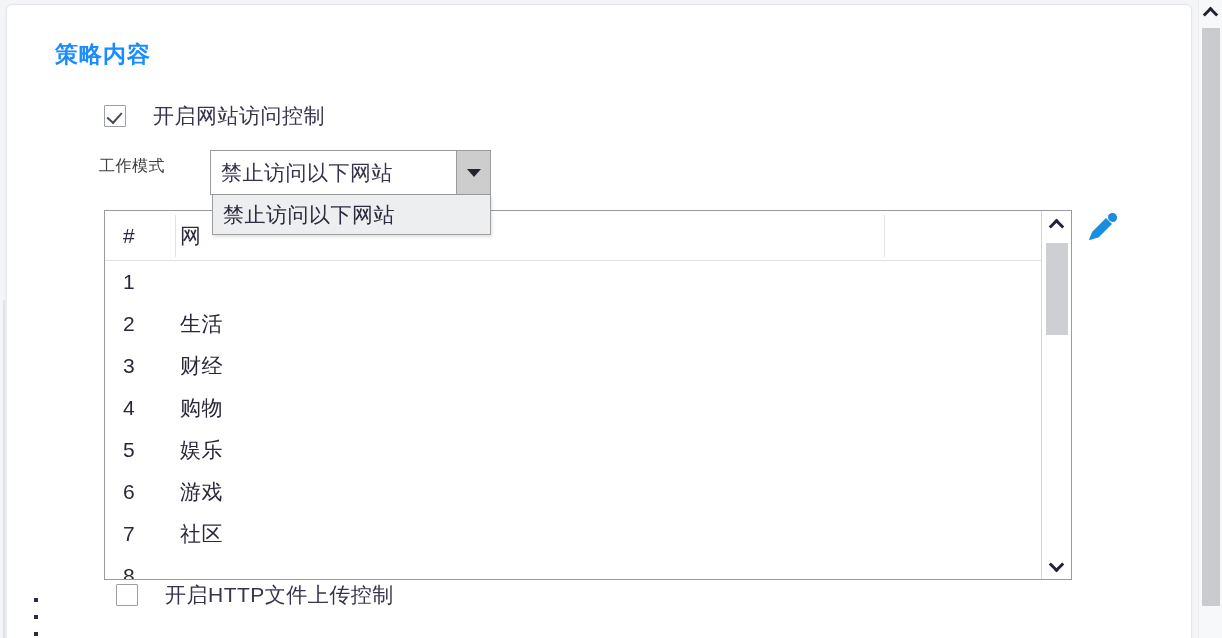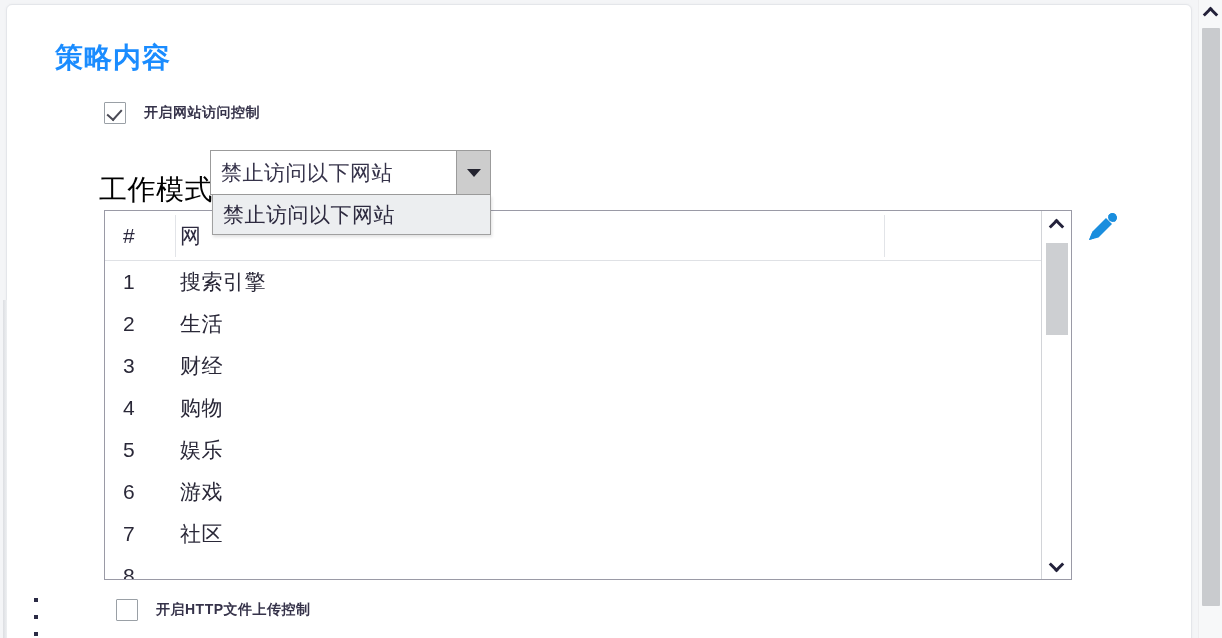--- a/index.html
+++ b/index.html
@@ -45,68 +45,68 @@
     display: flex; flex-direction: column; justify-content: space-between;
   }
   .drag-handle i {
     display: block; width: 4px; height: 4px; background: #2b2b45;
   }
 
   
   .section-title {
     position: absolute;
     left: 48px; top: 34px;
-    font-size: 28px;
+    font-size: 23px;
     font-weight: 700;
     color: #1a8cff;
     letter-spacing: 1px;
     white-space: nowrap;
   }
 
   
   .check-row {
     position: absolute;
     display: flex;
     align-items: center;
     white-space: nowrap;
   }
   .check-row.enable-web { left: 97px; top: 97px; }
-  .check-row.enable-http { left: 97px; top: 594px; padding-left: 12px; }
+  .check-row.enable-http { left: 97px; top: 576px; padding-left: 12px; }
 
   .checkbox {
     position: relative;
     width: 22px; height: 22px;
     border: 1px solid #9aa0a6;
     background: #fff;
     flex: 0 0 auto;
     border-radius: 1px;
   }
   .checkbox.checked::after {
     content: "";
     position: absolute;
     left: 5px; top: 3px;
     width: 7px; height: 12px;
     border-right: 2px solid #4a4a55;
     border-bottom: 2px solid #4a4a55;
     transform: rotate(42deg);
   }
   .check-label {
-    margin-left: 18px;
-    font-size: 14px;
+    margin-left: 27px;
+    font-size: 21px;
     color: #36334a;
-    font-weight: 700;
+    font-weight: 400;
     letter-spacing: 0.5px;
   }
 
   
   .mode-label {
     position: absolute;
-    left: 92px; top: 166px;
-    font-size: 28px;
-    color: #000000;
+    left: 92px; top: 151px;
+    font-size: 16px;
+    color: #404040;
     letter-spacing: 0.5px;
     white-space: nowrap;
   }
 
   .select-box {
     position: absolute;
     left: 203px; top: 145px;
     width: 281px; height: 45px;
     background: #ffffff;
     border: 1px solid #9b9b9b;
@@ -305,21 +305,20 @@
       <div class="table-header">
         <span class="col-sep s1"></span>
         <span class="col-sep s2"></span>
         <div class="th th-index">#</div>
         <div class="th th-name">网</div>
       </div>
 
       <div class="table-body">
         <div class="row">
           <div class="cell cell-index">1</div>
-          <div class="cell cell-name">搜索引擎</div>
         </div>
         <div class="row">
           <div class="cell cell-index">2</div>
           <div class="cell cell-name">生活</div>
         </div>
         <div class="row">
           <div class="cell cell-index">3</div>
           <div class="cell cell-name">财经</div>
         </div>
         <div class="row">

